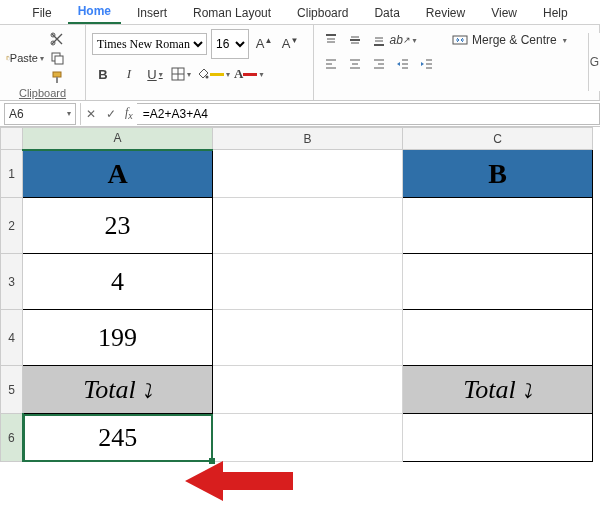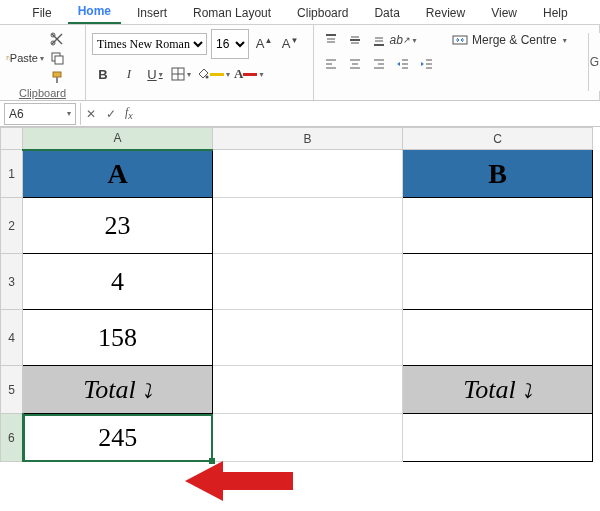--- a/index.html
+++ b/index.html
@@ -380,20 +380,21 @@
 
 <div class="namebar">
   <div class="namebox">
     <span>A6</span>
     <span class="dd">▾</span>
   </div>
   <div style="border-left:1px solid #ccc; height:22px;"></div>
   <div class="fx-btn">✕</div>
   <div class="fx-btn">✓</div>
   <div class="fx-lbl">f<sub>x</sub></div>
+  <input class="formula-input" value="=A2+A3+A4" style="">
 </div>
 
 <div class="gridwrap">
 <table class="sheet">
   <colgroup>
     <col style="width:22px">
     <col style="width:190px">
     <col style="width:190px">
     <col style="width:190px">
   </colgroup>
@@ -417,21 +418,21 @@
     <td class="cell tbl-border"></td>
   </tr>
   <tr style="height:56px;">
     <th class="rowhdr">3</th>
     <td class="cell num tbl-border">4</td>
     <td class="cell"></td>
     <td class="cell tbl-border"></td>
   </tr>
   <tr style="height:56px;">
     <th class="rowhdr">4</th>
-    <td class="cell num tbl-border">158</td>
+    <td class="cell num tbl-border">199</td>
     <td class="cell"></td>
     <td class="cell tbl-border"></td>
   </tr>
   <tr style="height:48px;">
     <th class="rowhdr">5</th>
     <td class="cell total-row tbl-border"><span>Total</span><span class="down-right-arrow">⤵</span></td>
     <td class="cell"></td>
     <td class="cell total-row tbl-border"><span>Total</span><span class="down-right-arrow">⤵</span></td>
   </tr>
   <tr style="height:48px;">

